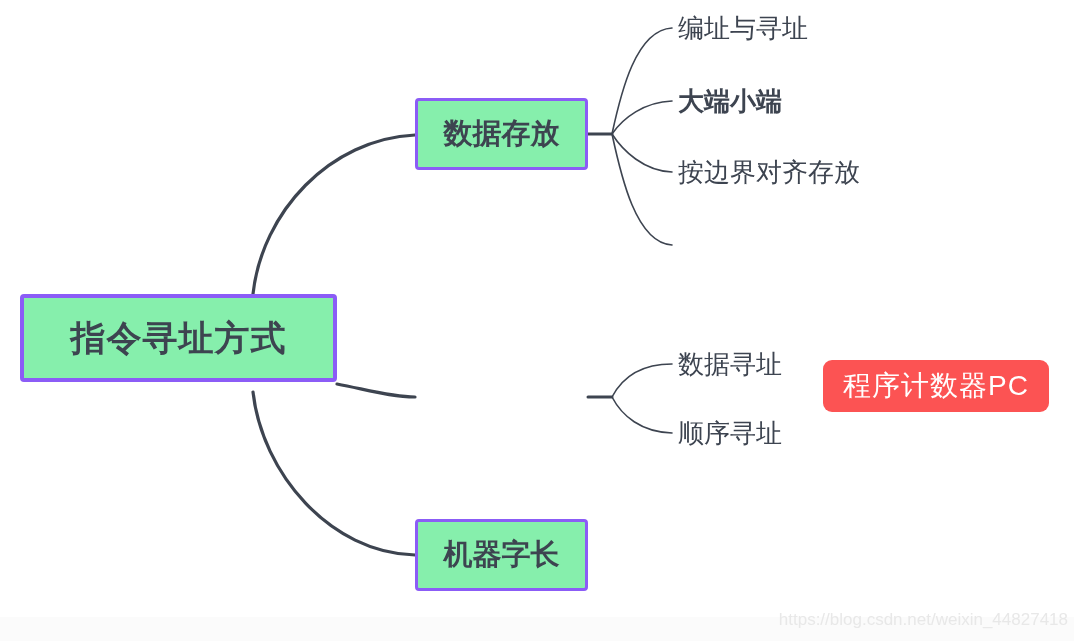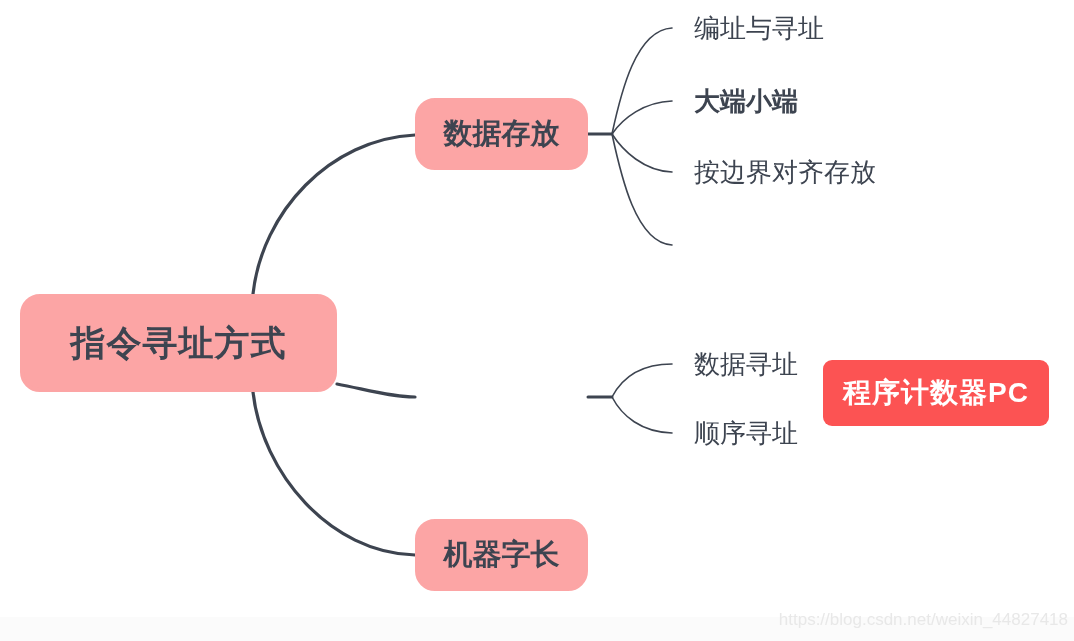--- a/index.html
+++ b/index.html
@@ -27,32 +27,32 @@
     stroke: #3d4450;
     stroke-linecap: round;
   }
   .edges path.main { stroke-width: 3.2px; }
   .edges path.stub { stroke-width: 3px; }
   .edges path.fan  { stroke-width: 1.6px; }
 
   .node {
     position: absolute;
     box-sizing: border-box;
-    background: #fca5a5;
-    border: 3px solid #fca5a5;
-    border-radius: 20px;
+    background: #86efac;
+    border: 3px solid #8b5cf6;
+    border-radius: 4px;
     display: flex;
     align-items: center;
     justify-content: center;
     color: #3d4450;
     font-weight: bold;
   }
   .node.root {
     left: 20px; top: 294px;
-    width: 317px; height: 98px;
+    width: 317px; height: 88px;
     border-width: 4px;
     font-size: 35px;
     letter-spacing: 1px;
   }
   .node.branch {
     left: 415px;
     width: 173px; height: 72px;
     font-size: 29px;
   }
   .node.branch-1 { top: 98px; }
@@ -60,42 +60,41 @@
   .node.branch-3 { top: 519px; }
 
   .leaf {
     position: absolute;
     left: 678px;
     transform: translateY(-50%);
     color: #3d4450;
     font-size: 26px;
     font-weight: 500;
     white-space: nowrap;
-    margin-left: 16px;
   }
   .leaf-1 { top: 28px; }
   .leaf-2 { top: 101px; font-weight: bold; }
   .leaf-3 { top: 172px; text-align: center; }
   .leaf-4 { top: 245px; }
   .leaf-5 { top: 364px; }
   .leaf-6 { top: 433px; }
 
   .badge {
     position: absolute;
     left: 823px; top: 360px;
-    width: 226px; height: 66px;
+    width: 226px; height: 52px;
     box-sizing: border-box;
     background: #fc5353;
     border-radius: 9px;
     display: flex;
     align-items: center;
     justify-content: center;
     color: #ffffff;
     font-size: 28px;
-    font-weight: bold;
+    font-weight: normal;
     letter-spacing: 1px;
   }
 
   .bottom-band {
     position: absolute;
     left: 0; top: 617px;
     width: 1074px; height: 24px;
     background: #fbfbfb;
   }
   .watermark {

